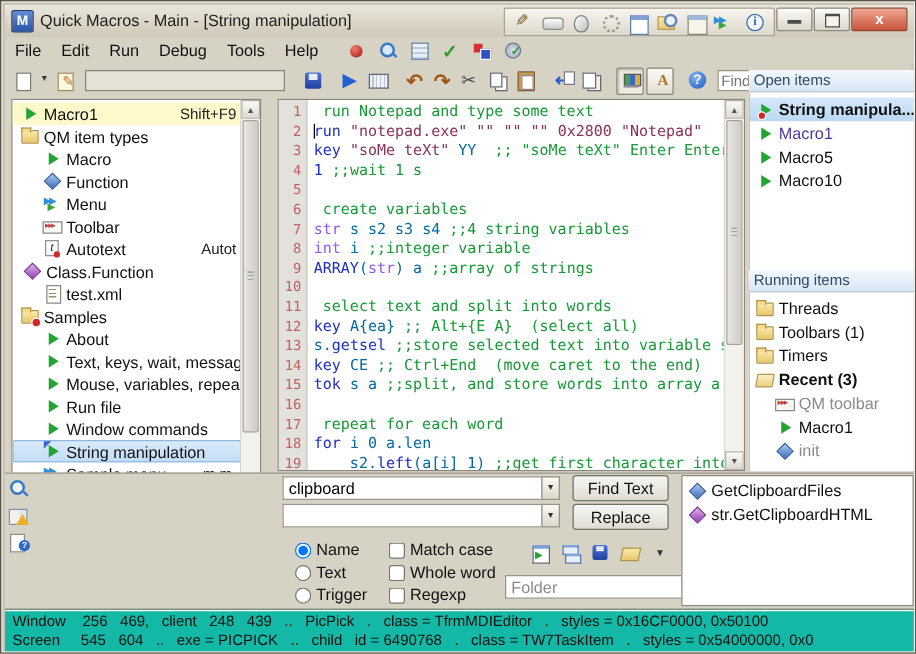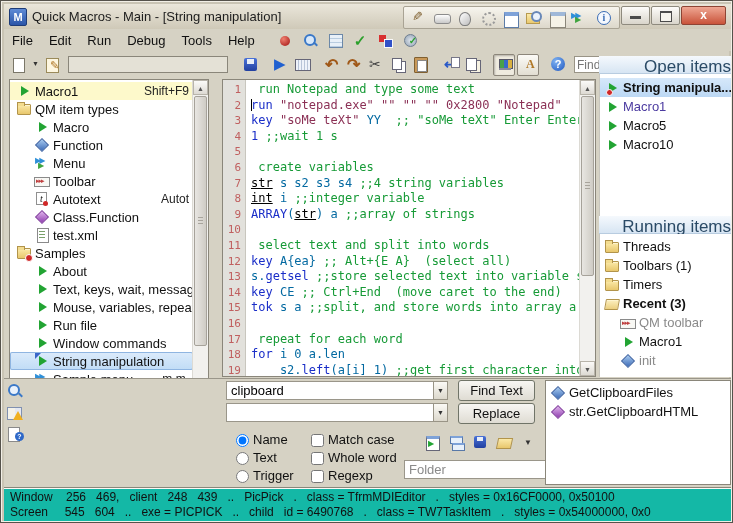--- a/index.html
+++ b/index.html
@@ -141,25 +141,25 @@
   .thumb.h::after{left:calc(50% - 4px);right:auto;width:8px;top:3px;bottom:3px;height:auto;
     background:repeating-linear-gradient(90deg,#A8A49C 0 1px,transparent 1px 3px);}
   .sbcorner{position:absolute;right:0;bottom:0;width:15px;height:15px;background:#F2F1EE;}
   
   #editor-panel{position:absolute;left:221px;top:78px;width:374px;height:298px;background:#fff;border:1px solid #8A867A;box-sizing:border-box;overflow:hidden;}
   #gutterbg{position:absolute;left:0;top:0;bottom:0;width:22px;background:#E2E1DC;border-right:1px solid #C8C6BE;}
   #code{position:absolute;left:0;top:2px;right:15px;bottom:0;overflow:hidden;}
   .cl{display:flex;height:15.6px;}
   .ln{width:18px;flex:none;text-align:right;padding-right:5px;font:11px/15.6px "DejaVu Sans Mono",monospace;color:#C06060;position:relative;z-index:1;}
   .codeln{font:12px/15.6px "DejaVu Sans Mono",monospace;white-space:pre;padding-left:5px;}
-  .tk-c{color:#169A36;} .tk-k{color:#1A2EC8;} .tk-t{color:#000000;text-decoration:underline;} .tk-s{color:#8B3055;} .tk-n{color:#8B3055;} .tk-p{color:#0369a1;}
+  .tk-c{color:#169A36;} .tk-k{color:#1A2EC8;} .tk-t{color:#8b5cf6;} .tk-s{color:#8B3055;} .tk-n{color:#8B3055;} .tk-p{color:#0369a1;}
   .caret{display:inline-block;width:1px;height:12px;background:#000;vertical-align:-2px;margin-right:-1px;}
   
   .phdr{position:absolute;left:598px;width:132px;height:18px;background:linear-gradient(#F5F9FD,#D7E5F3);
-    border-bottom:1px solid #B8CCE0;font-size:17px;color:#2A4A66;padding:1px 0 0 4px;box-sizing:border-box;text-align:right;}
+    border-bottom:1px solid #B8CCE0;font-size:12px;color:#2A4A66;padding:1px 0 0 4px;box-sizing:border-box;}
   .plist{position:absolute;left:598px;width:132px;background:#fff;overflow:hidden;border-left:1px solid #C8C6BE;box-sizing:border-box;}
   .orow{display:flex;align-items:center;height:19px;font-size:13px;color:#111;white-space:nowrap;padding-left:4px;}
   .orow .lbl{padding-left:3px;overflow:hidden;}
   .orow.sel{background:linear-gradient(#D6E8FA,#BCD8F4);}
   .orow.bold .lbl{font-weight:bold;}
   .orow.purple .lbl{color:#4B3AA0;}
   .orow.grey .lbl{color:#8A8A8A;}
   
   #bottom{position:absolute;left:3px;top:377px;width:727px;height:108px;background:#D6D2C4;border-top:1px solid #9A968A;}
   .fptab{position:absolute;left:2px;width:18px;height:19px;}
@@ -298,21 +298,21 @@
         </div>
         <div class="trow" style="padding-left: 24px;">
           <span class="ico ico-toolbar"></span>
           <span class="lbl">Toolbar</span>
         </div>
         <div class="trow" style="padding-left: 24px;">
           <span class="ico ico-autotext"></span>
           <span class="lbl">Autotext</span>
           <span class="extra">Autot</span>
         </div>
-        <div class="trow" style="padding-left: 24px;">
+        <div class="trow" style="padding-left: 8px;">
           <span class="ico ico-diamond-purple"></span>
           <span class="lbl">Class.Function</span>
         </div>
         <div class="trow" style="padding-left: 24px;">
           <span class="ico ico-file-xml"></span>
           <span class="lbl">test.xml</span>
         </div>
         <div class="trow" style="padding-left: 6px;">
           <span class="ico ico-folder-red">
             <b></b>

